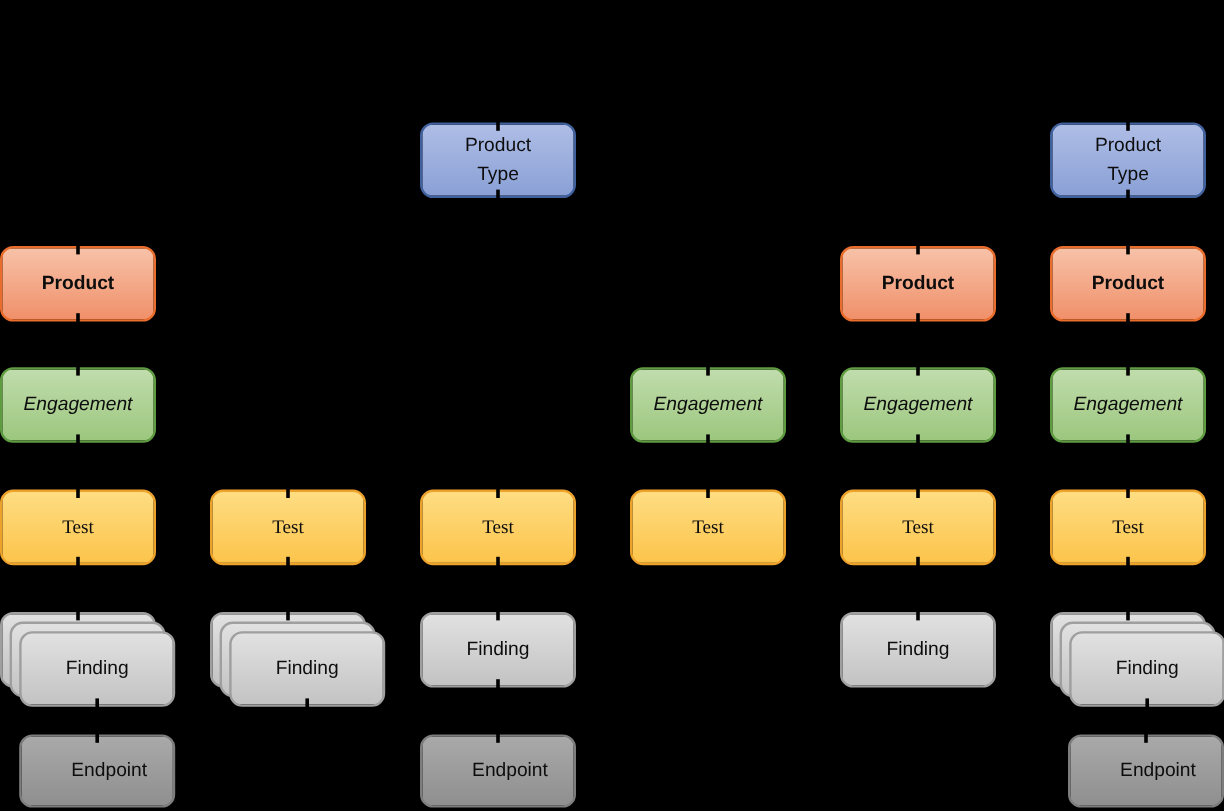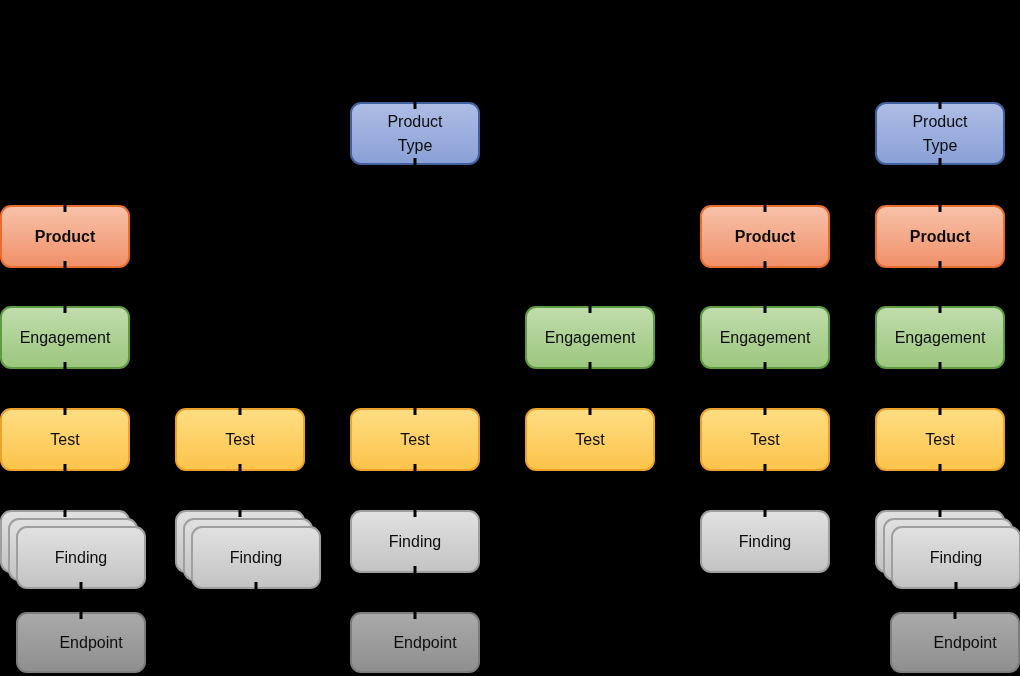--- a/index.html
+++ b/index.html
@@ -15,22 +15,22 @@
     width:130px;height:63px;
     box-sizing:border-box;
     border:2px solid;
     border-radius:11px;
     display:flex;align-items:center;justify-content:center;
     font-size:16px;color:#0d0d0d;
     text-align:center;
   }
   .product_type{background:linear-gradient(#aebde5,#8aa0d6);border-color:#41619e;}
   .product{background:linear-gradient(#f7c2a8,#f0906a);border-color:#e96d2c;font-weight:bold;}
-  .engagement{background:linear-gradient(#c0dcac,#9cc77e);border-color:#5f9c41;}
-  .test{background:linear-gradient(#fedd82,#fcc44b);border-color:#eda22b;}
+  .engagement{background:linear-gradient(#c0dcac,#9cc77e);border-color:#5f9c41;font-style:italic;}
+  .test{background:linear-gradient(#fedd82,#fcc44b);border-color:#eda22b;font-family:Liberation Serif, serif;}
   .finding{background:linear-gradient(#e1e1e1,#c3c3c3);border-color:#9f9f9f;}
   .endpoint{background:linear-gradient(#a9a9a9,#8f8f8f);border-color:#7d7d7d;height:61px;padding-left:20px;}
   .label{pointer-events:none;line-height:1.5;}
   .product_type .label{max-width:80px;}
   
   .tick-top::before{
     content:"";position:absolute;top:-3px;left:50%;transform:translateX(-50%);
     width:3px;height:8px;background:#000;
   }
   .tick-bot::after{

